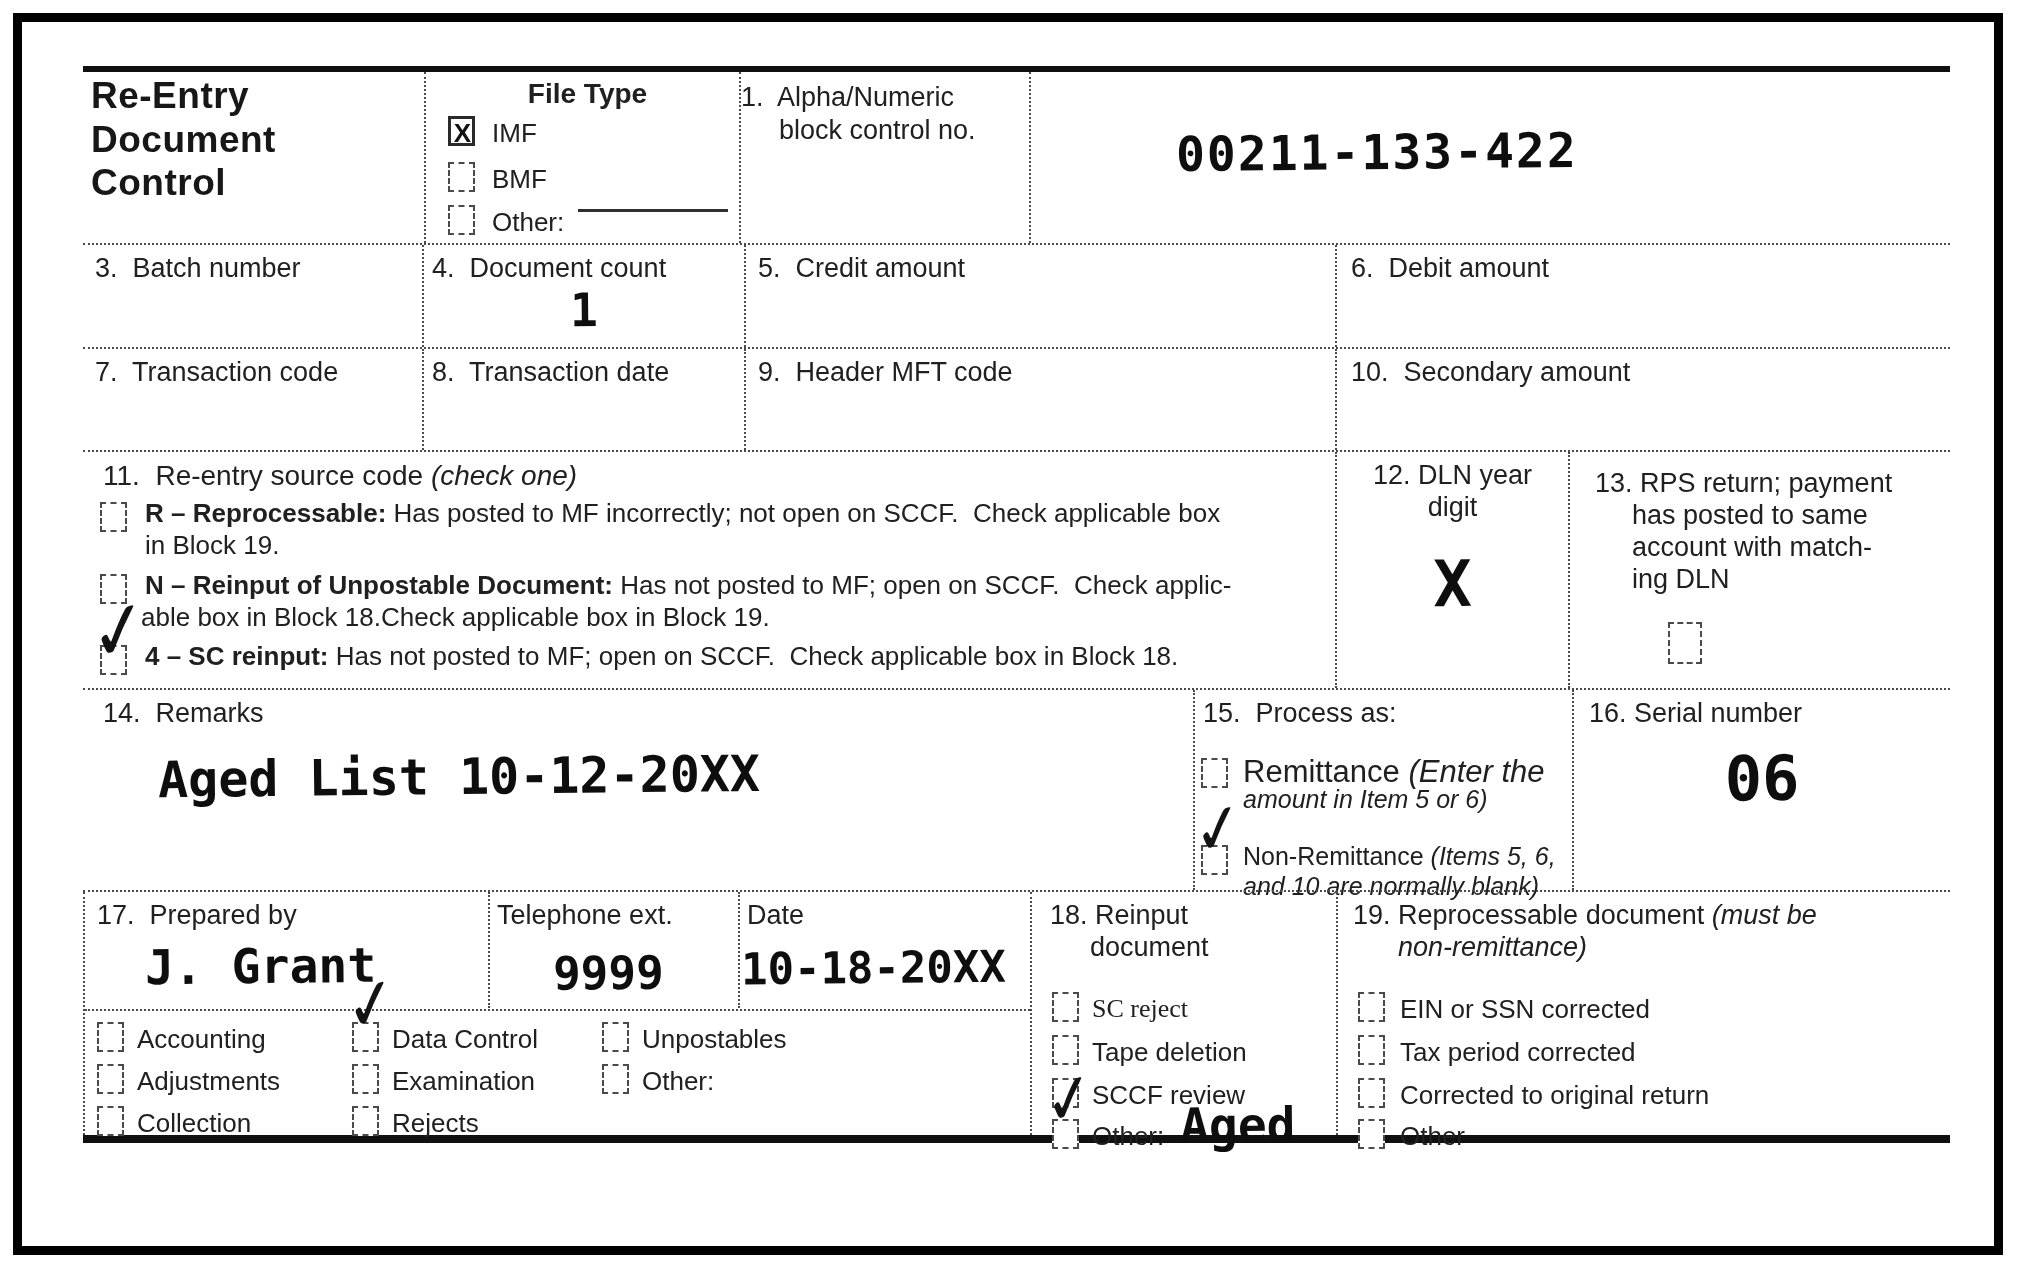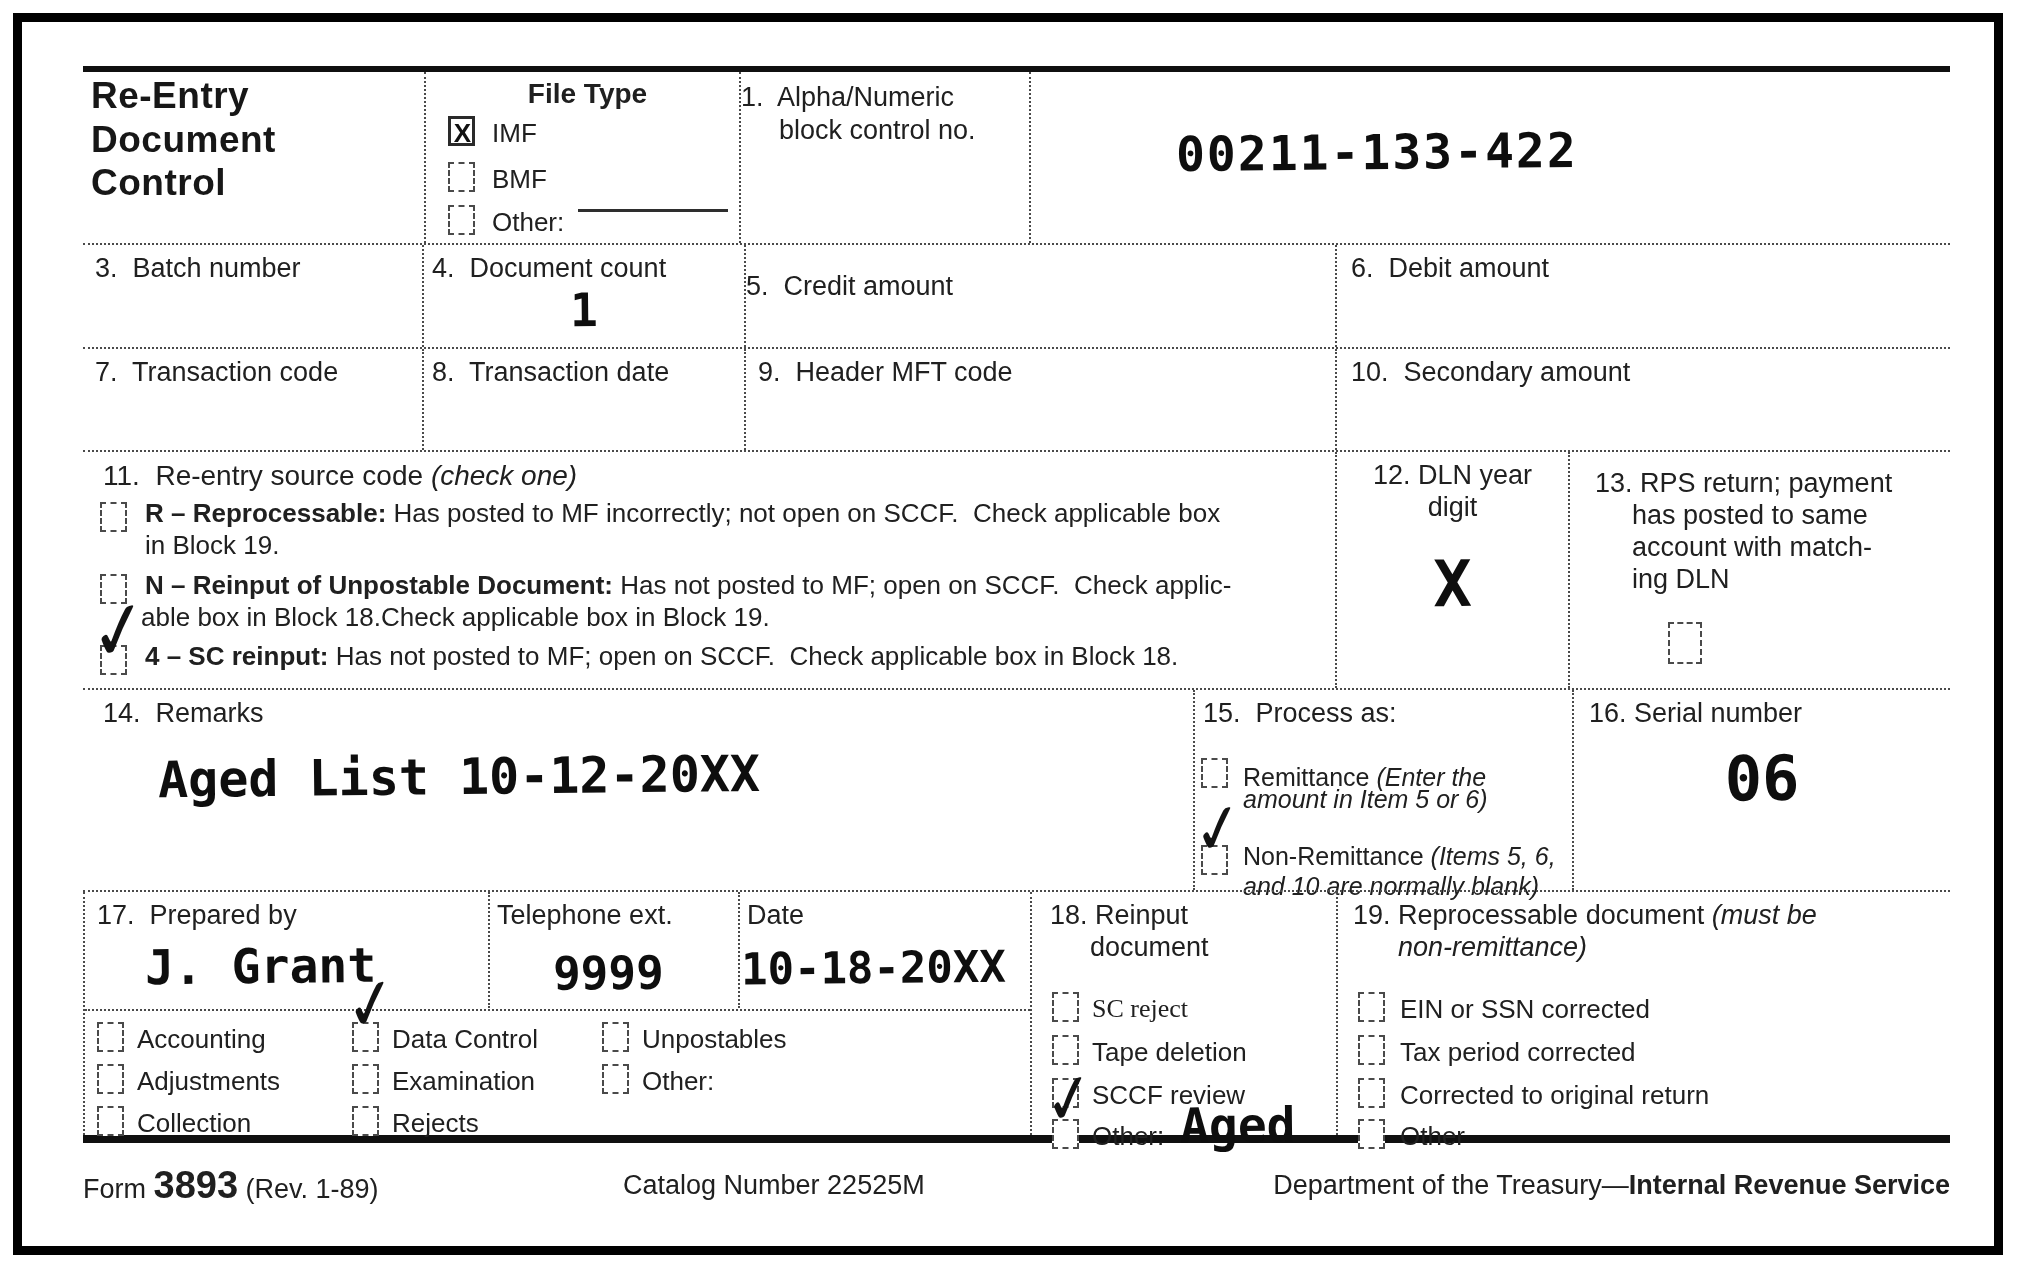--- a/index.html
+++ b/index.html
@@ -70,21 +70,21 @@
 
     <div class="row sep" style="top:171px; height:104px;">
       <div class="cell vr" style="left:0; width:341px;">
         <div class="lbl" style="left:12px; top:8px;">3.  Batch number</div>
       </div>
       <div class="cell vr" style="left:341px; width:322px;">
         <div class="lbl" style="left:8px; top:8px;">4.  Document count</div>
         <div class="hand" style="left:0; top:38px; width:100%; text-align:center; font-size:46px;">1</div>
       </div>
       <div class="cell vr" style="left:663px; width:591px;">
-        <div class="lbl" style="left:0; top:8px;margin-top:18px;">5.  Credit amount</div>
+        <div class="lbl" style="left:12px; top:8px;">5.  Credit amount</div>
       </div>
       <div class="cell" style="left:1254px; width:613px;">
         <div class="lbl" style="left:14px; top:8px;">6.  Debit amount</div>
       </div>
     </div>
 
     <div class="row sep" style="top:275px; height:103px;">
       <div class="cell vr" style="left:0; width:341px;">
         <div class="lbl" style="left:12px; top:8px;">7.  Transaction code</div>
       </div>
@@ -134,21 +134,21 @@
     <div class="row sep" style="top:616px; height:202px;">
       <div class="cell vr" style="left:0; width:1112px;">
         <div class="lbl" style="left:20px; top:8px;">14.  Remarks</div>
         <div class="hand" style="left:75px; top:58px; font-size:50px;">Aged List 10-12-20XX</div>
       </div>
 
       <div class="cell vr" style="left:1112px; width:379px;">
         <div class="lbl" style="left:8px; top:8px;">15.  Process as:</div>
 
         <span class="box" style="left:6px; top:68px;"></span>
-        <div class="optline" style="left:48px; top:72px; font-size:25px;"><span>Remittance </span><span class="it">(Enter the</span></div>
+        <div class="optline" style="left:48px; top:63px; font-size:31px;"><span>Remittance </span><span class="it">(Enter the</span></div>
         <div class="optline it" style="left:48px; top:94px; font-size:25px;">amount in Item 5 or 6)</div>
 
         <span class="box" style="left:6px; top:155px;"></span>
         <div class="optline" style="left:48px; top:151px; font-size:25px;"><span>Non-Remittance </span><span class="it">(Items 5, 6,</span></div>
         <div class="optline it" style="left:48px; top:181px; font-size:25px;">and 10 are normally blank)</div>
         <div class="check" style="left:-6px; top:104px; font-size:70px;">✓</div>
       </div>
 
       <div class="cell" style="left:1491px; width:376px;">
         <div class="lbl" style="left:15px; top:8px;">16. Serial number</div>
@@ -216,22 +216,13 @@
         <span class="box" style="left:20px; top:143px;"></span>
         <span class="small-lbl" style="left:62px; top:145px;">Tax period corrected</span>
         <span class="box" style="left:20px; top:186px;"></span>
         <span class="small-lbl" style="left:62px; top:188px;">Corrected to original return</span>
         <span class="box" style="left:20px; top:227px;"></span>
         <span class="small-lbl" style="left:62px; top:229px;">Other</span>
       </div>
     </div>
   </div>
 
-  <div class="footer">
-    <div style="position:absolute; left:0; top:12px;">
-      <span class="f-text">Form </span><span class="f-text b" style="font-size:38px;">3893</span><span class="f-text"> (Rev. 1-89)</span>
-    </div>
-    <div class="f-text" style="position:absolute; left:540px; top:18px;">Catalog Number 22525M</div>
-    <div style="position:absolute; right:0; top:18px; text-align:right;">
-      <span class="f-text">Department of the Treasury—</span><span class="f-text b">Internal Revenue Service</span>
-    </div>
-  </div>
 </div>
 
 </body></html>

